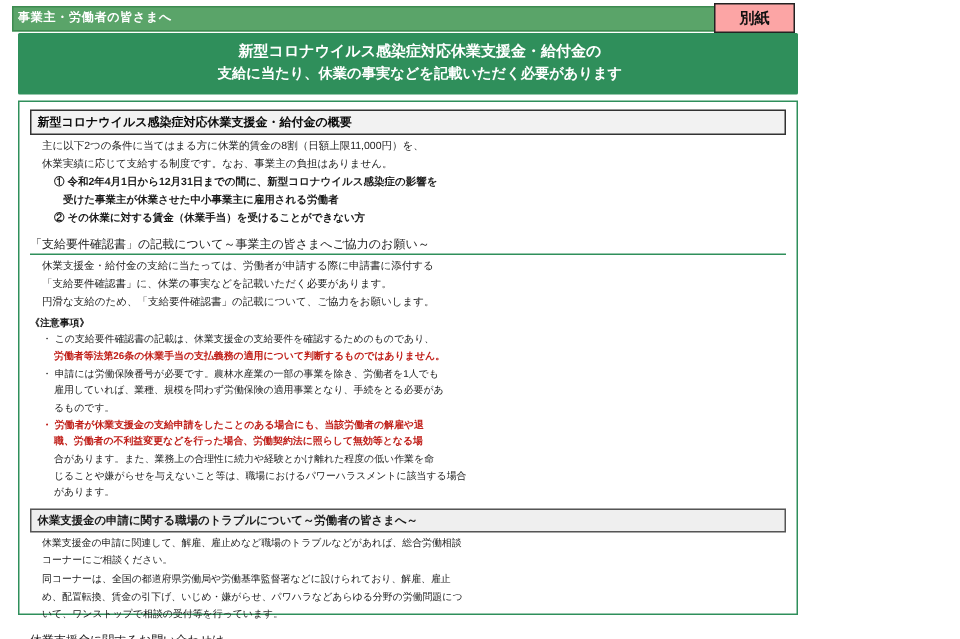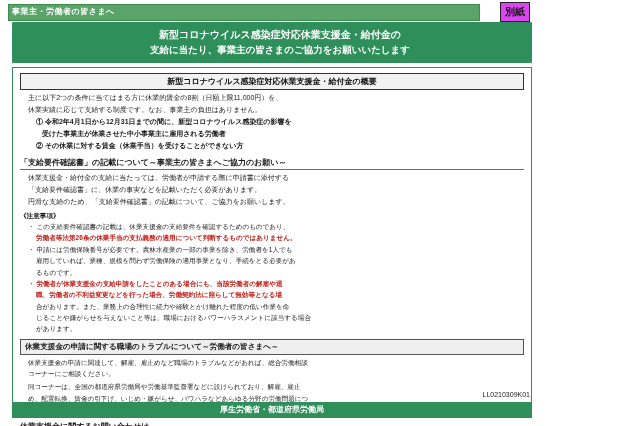--- a/index.html
+++ b/index.html
@@ -18,22 +18,22 @@
   .topbar-green{
     position:absolute;left:8px;top:4px;width:470px;height:15px;
     background:#5aa469;border:1px solid #3d8a50;
   }
   .topbar-label{
     position:absolute;left:12px;top:6px;
     font-size:8px;color:#ffffff;font-weight:bold;letter-spacing:0.5px;
   }
   .besshi{
     position:absolute;right:14px;top:2px;
-    border:1px solid #222;padding:2px 4px;
-    font-size:10px;font-weight:bold;background:#d946ef;color:#111;margin-left:44px;
+    border:1px solid #222;padding:2px 16px;
+    font-size:10px;font-weight:bold;background:#fca5a5;color:#111;margin-left:44px;
   }
 
   
   .banner{
     margin:0 12px;
     background:#2f8f5b;
     color:#ffffff;
     text-align:center;
     padding:6px 4px 7px 20px;
     line-height:1.45;
@@ -48,21 +48,21 @@
     border:1px solid #2f8f5b;
     padding:5px 7px 4px 7px;
     height:343px;
     box-sizing:border-box;
     background:#fff;
   }
 
   .sec-head{
     font-size:8px;font-weight:bold;color:#0a0a0a;
     border-bottom:1px solid #2f8f5b;
-    padding-bottom:1px;margin-bottom:3px;text-align:center;
+    padding-bottom:1px;margin-bottom:3px;
   }
   .sec-head.boxed{
     border:1px solid #333;background:#f2f2f2;
     padding:2px 4px;border-bottom:1px solid #333;
     margin-bottom:3px;
   }
   p{margin:0 0 2px 0;line-height:1.42;font-size:7px;}
   .indent1{padding-left:8px;}
   .indent2{padding-left:16px;}
   .indent3{padding-left:22px;}
@@ -72,21 +72,21 @@
 
   .mt4{margin-top:4px;}
   .mt6{margin-top:6px;}
 
   .subsec{
     font-size:7.6px;font-weight:bold;
     border:1px solid #555;background:#efefef;
     padding:2px 4px;margin:5px 0 3px 0;
   }
   .sec2-title{
-    font-size:8px;font-weight:bold;
+    font-size:8px;font-weight:normal;
     border-bottom:1px solid #2f8f5b;
     margin:6px 0 3px 0;padding-bottom:1px;
   }
 
   
   .footer{
     position:absolute;left:0;right:0;bottom:0;height:26px;
   }
   .footer-band{
     position:absolute;left:12px;right:12px;top:2px;height:16px;
@@ -107,21 +107,21 @@
 <div class="page">
 
   <div class="topbar">
     <div class="topbar-green"></div>
     <div class="topbar-label">事業主・労働者の皆さまへ</div>
     <div class="besshi">別紙</div>
   </div>
 
   <div class="banner">
     <div class="l1">新型コロナウイルス感染症対応休業支援金・給付金の</div>
-    <div class="l2">支給に当たり、事業主の皆さまのご協力をお願いいたします</div>
+    <div class="l2">支給に当たり、休業の事実などを記載いただく必要があります</div>
   </div>
 
   <div class="frame">
 
     <div class="sec-head boxed">新型コロナウイルス感染症対応休業支援金・給付金の概要</div>
     <p class="indent1">主に以下2つの条件に当てはまる方に休業的賃金の8割（日額上限11,000円）を、</p>
     <p class="indent1">休業実績に応じて支給する制度です。なお、事業主の負担はありません。</p>
     <p class="indent2 bold">
       <span>①</span>
       <span>令和2年4月1日から12月31日までの間に、新型コロナウイルス感染症の影響を</span>
@@ -155,19 +155,14 @@
     <p class="indent1 small">休業支援金の申請に関連して、解雇、雇止めなど職場のトラブルなどがあれば、総合労働相談</p>
     <p class="indent1 small">コーナーにご相談ください。</p>
     <p class="indent1 small mt4">同コーナーは、全国の都道府県労働局や労働基準監督署などに設けられており、解雇、雇止</p>
     <p class="indent1 small">め、配置転換、賃金の引下げ、いじめ・嫌がらせ、パワハラなどあらゆる分野の労働問題につ</p>
     <p class="indent1 small">いて、ワンストップで相談の受付等を行っています。</p>
 
     <div class="sec2-title mt6">休業支援金に関するお問い合わせは</div>
 
   </div>
 
-  <div class="footer">
-    <div class="code">LL0210309K01</div>
-    <div class="footer-band"></div>
-    <div class="footer-text">厚生労働省・都道府県労働局</div>
-  </div>
 
 </div>
 
 </body></html>

